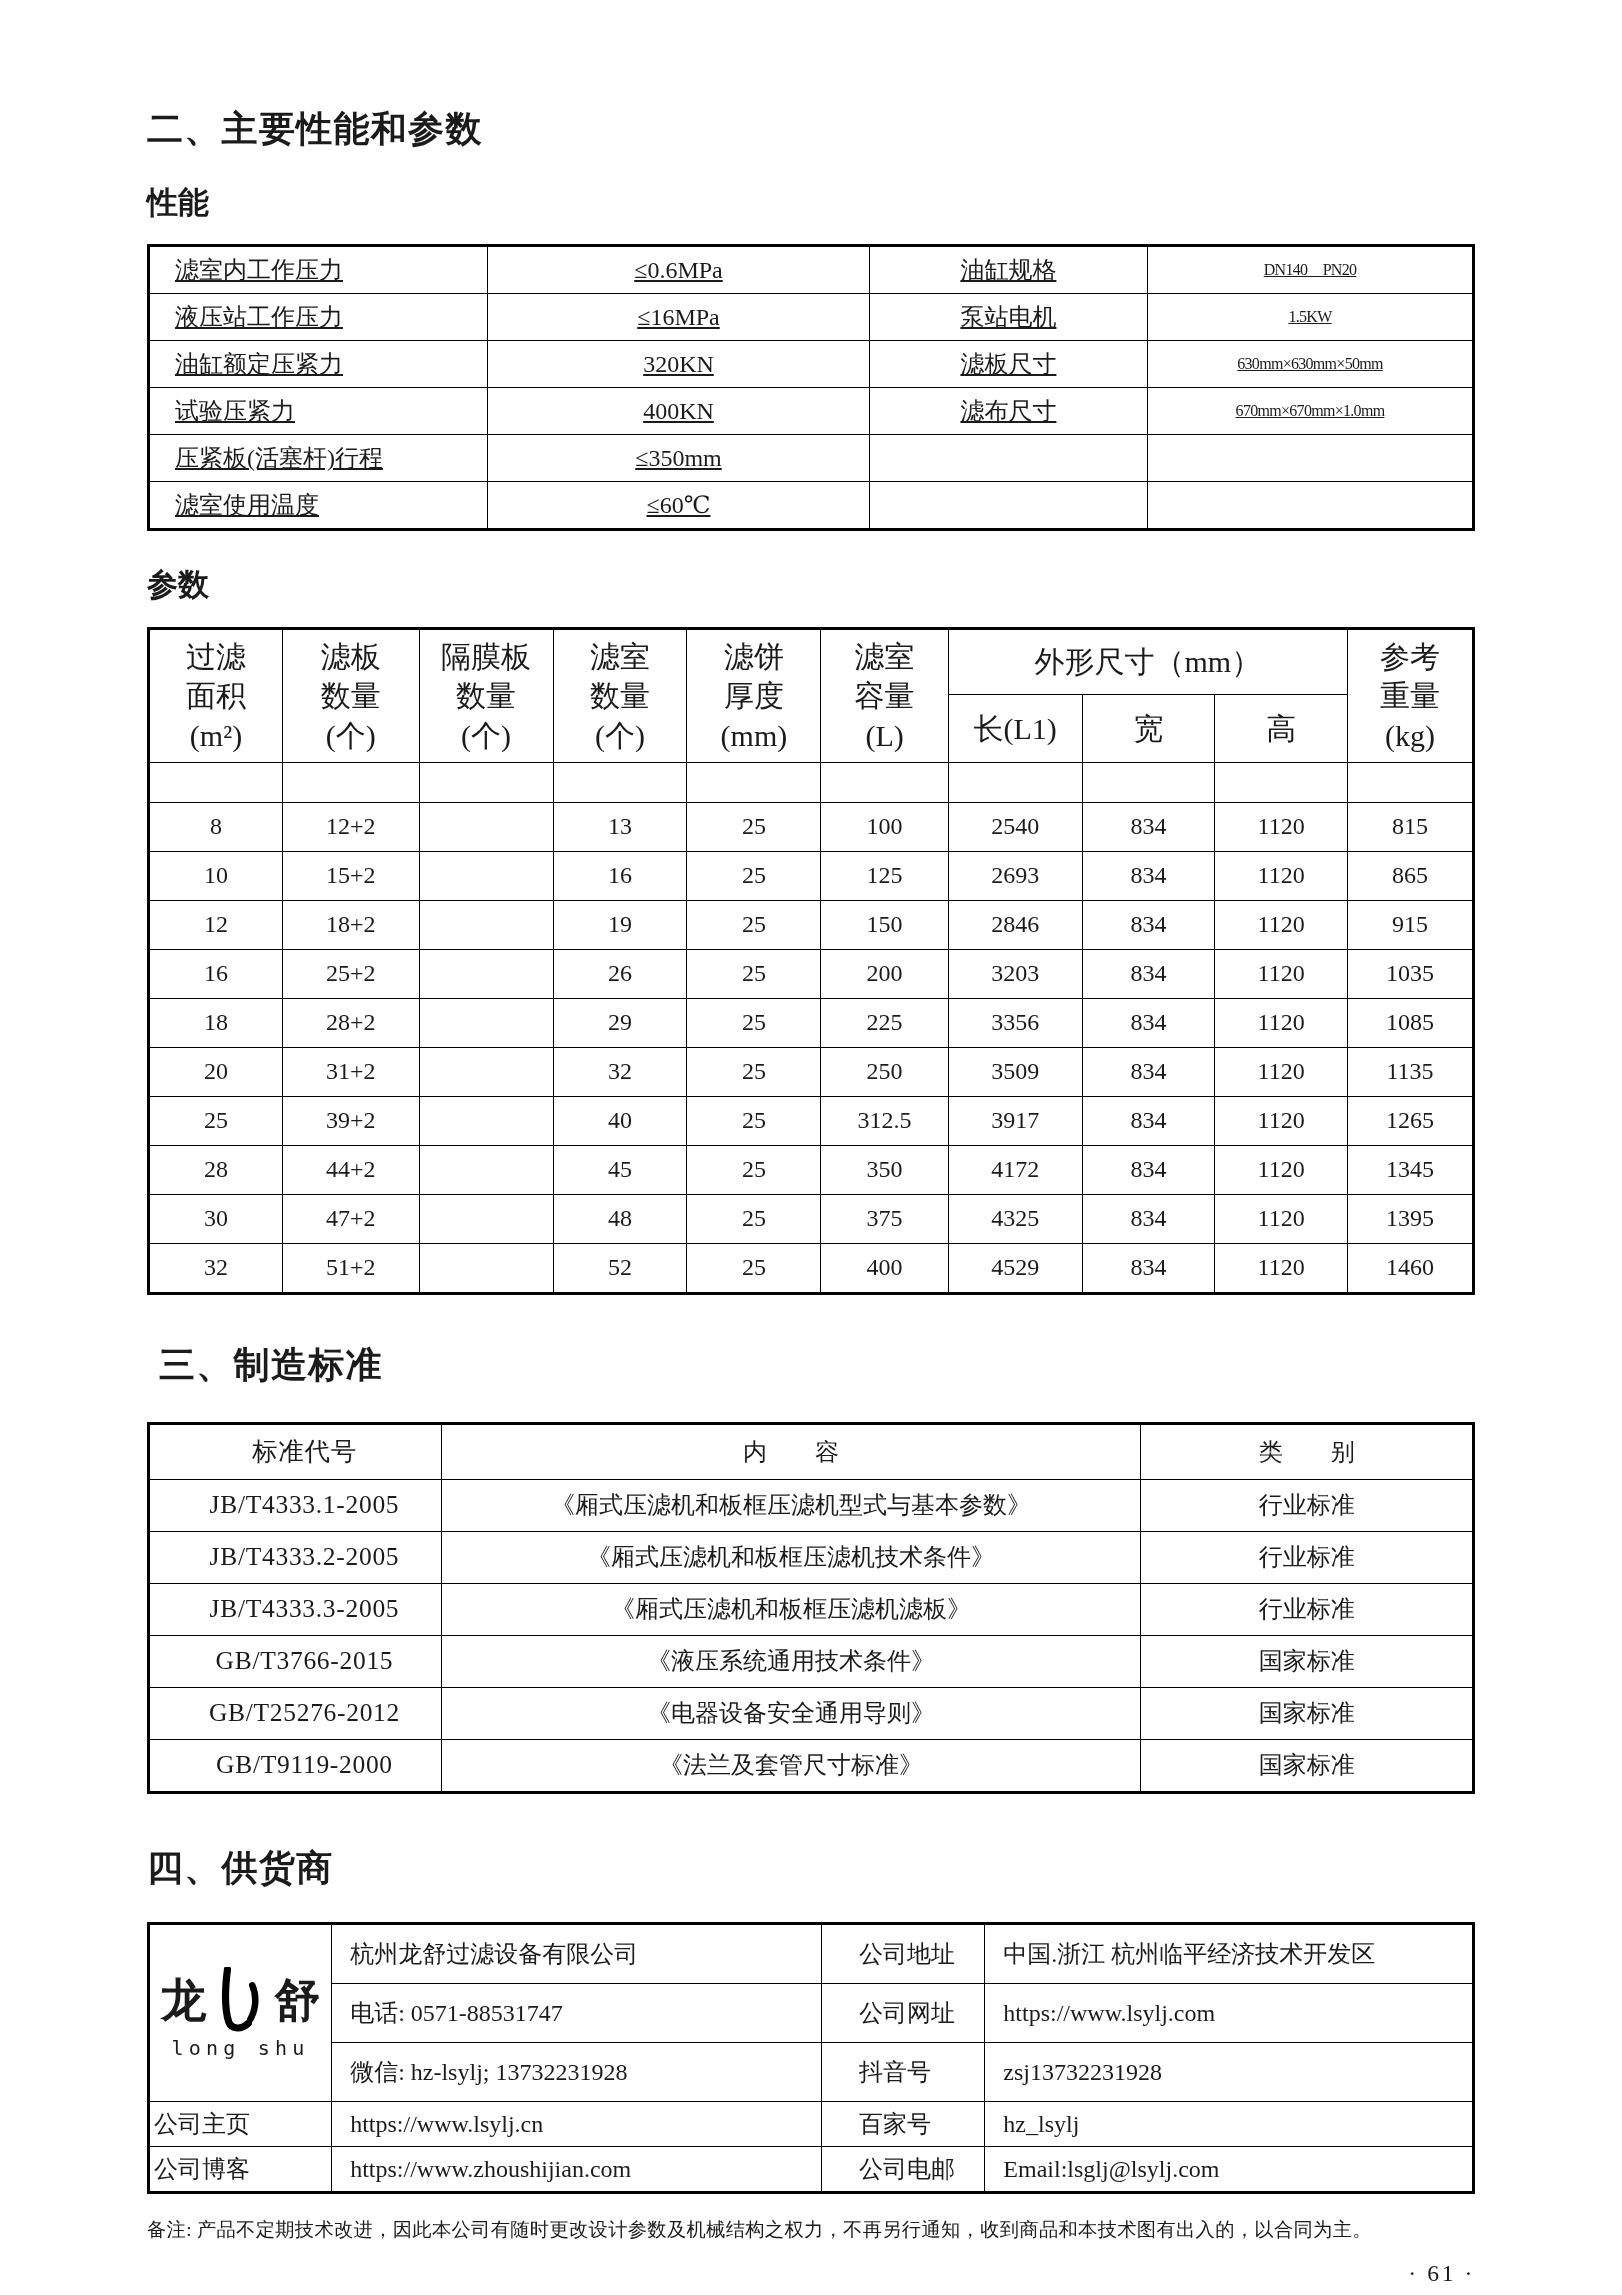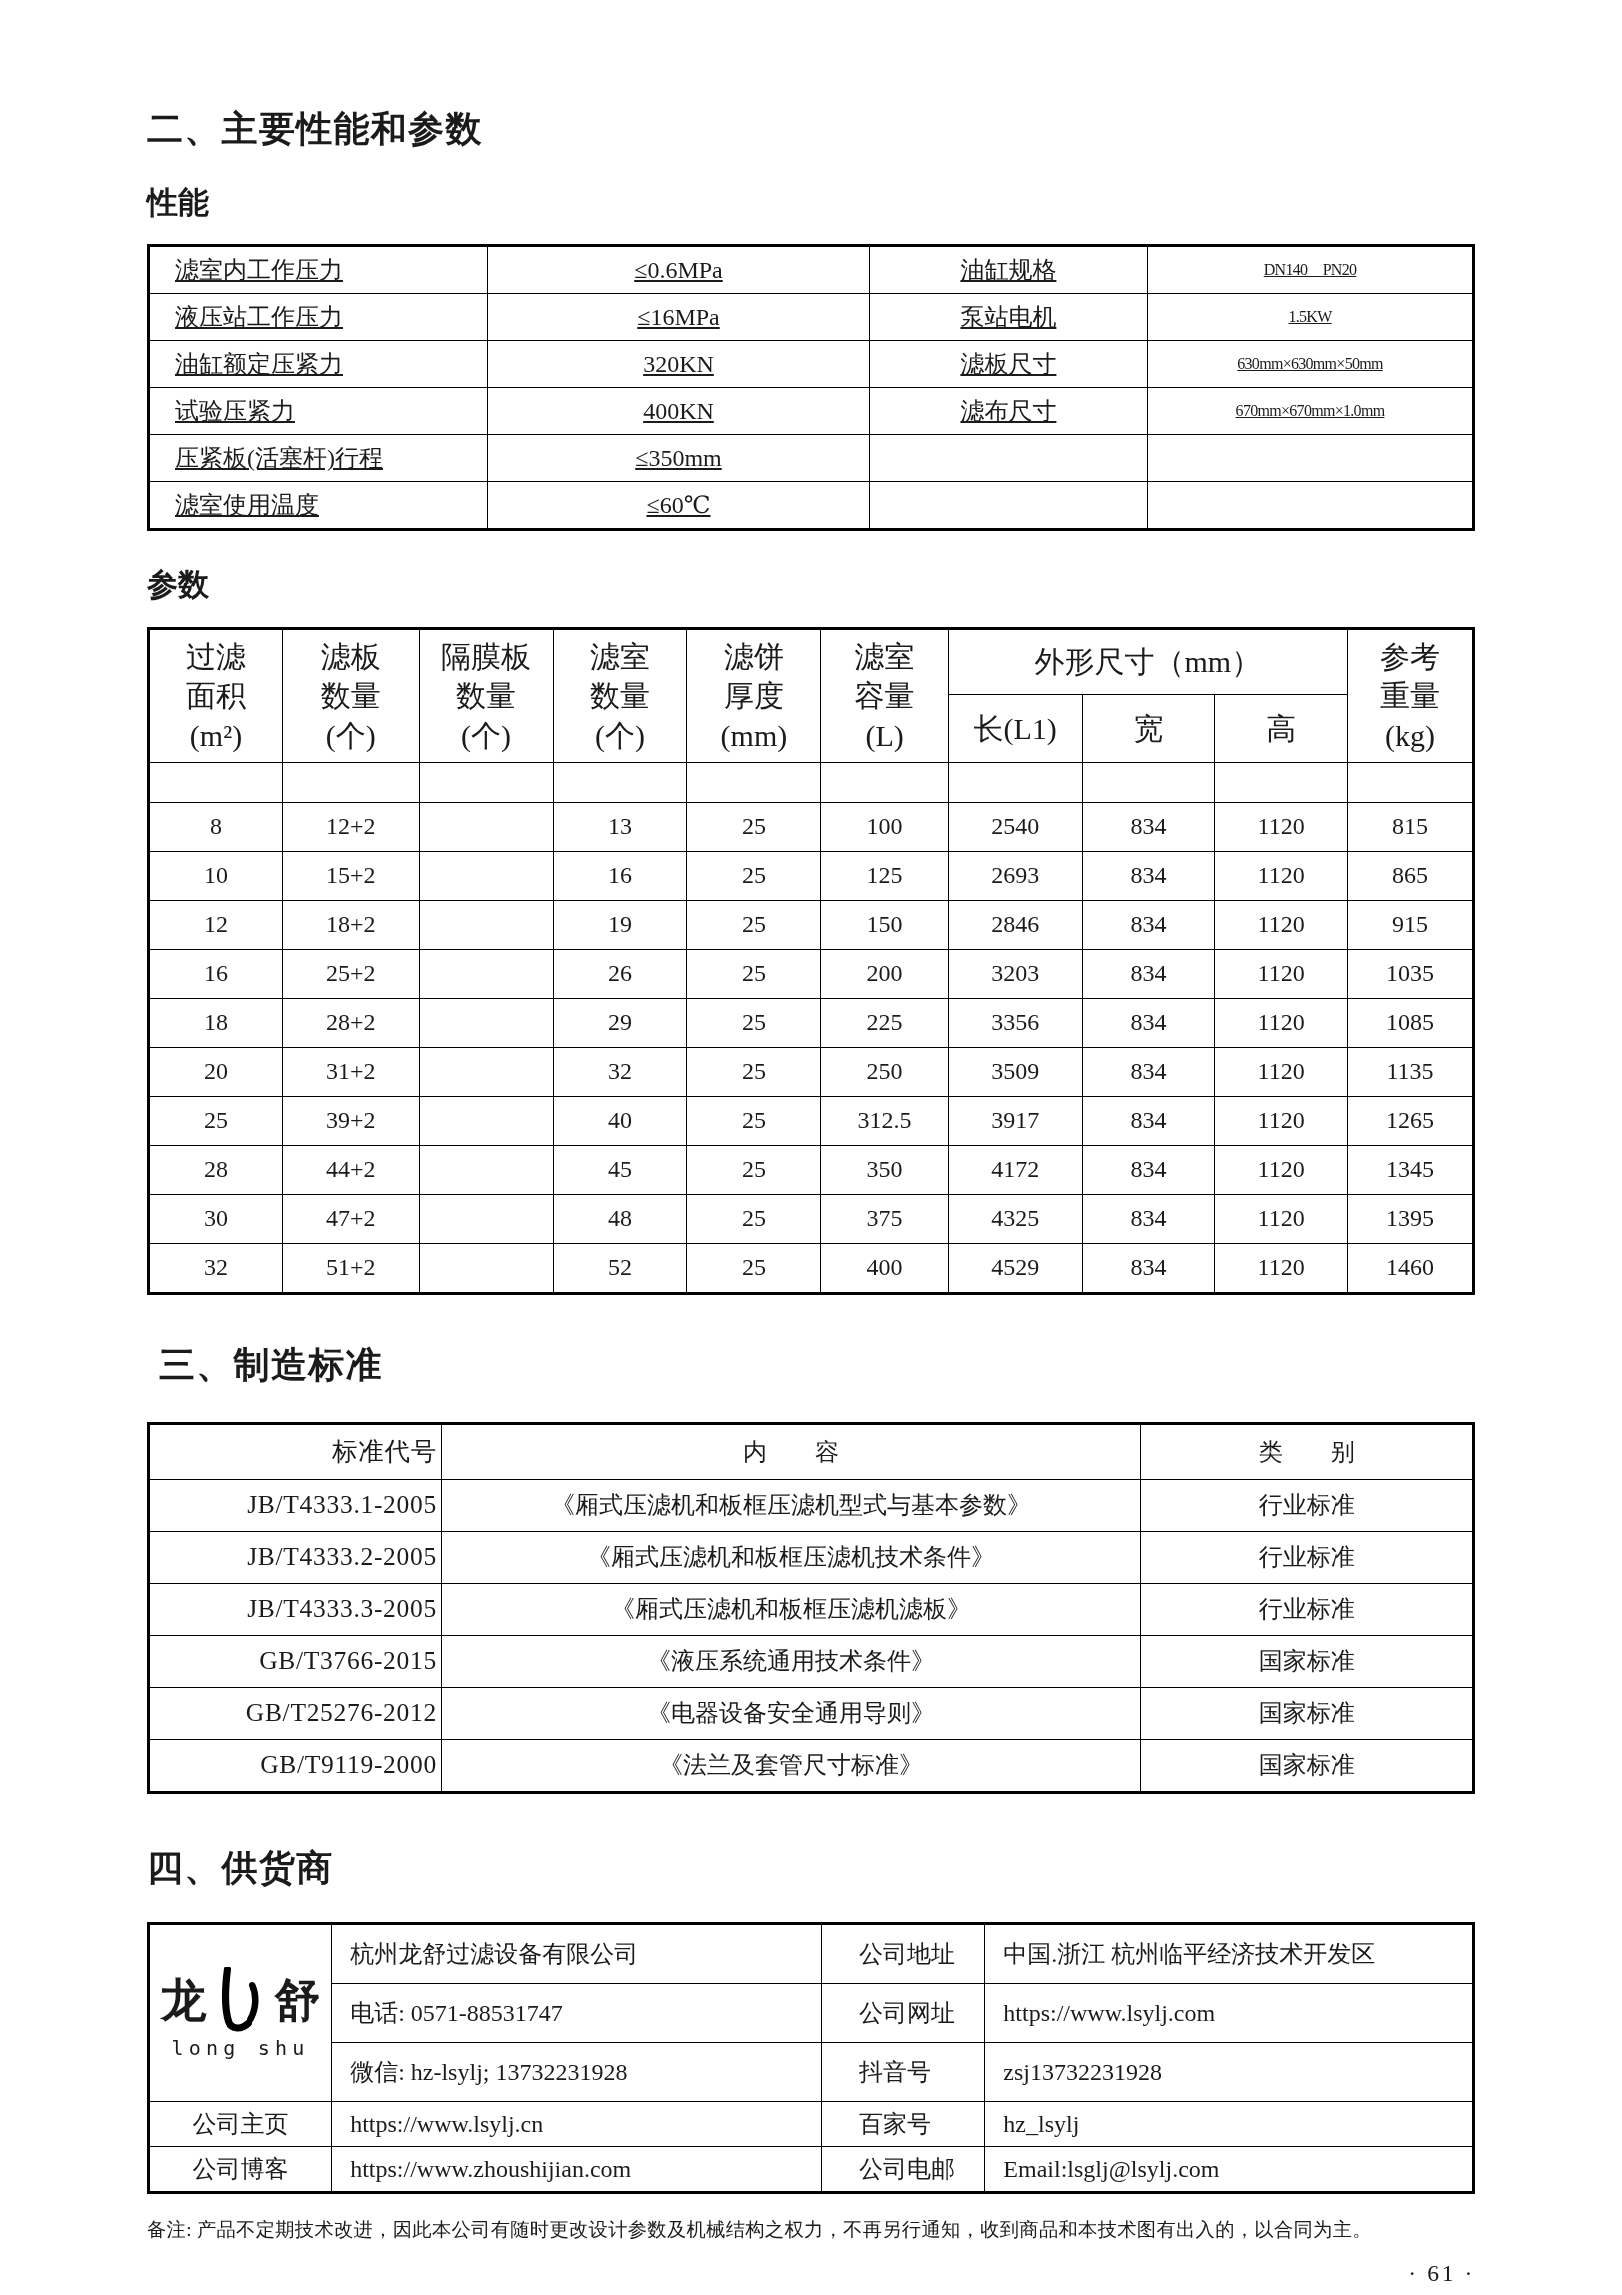--- a/index.html
+++ b/index.html
@@ -35,26 +35,26 @@
   
   .param th { line-height:1.32; font-size:30px; }
   .param .group-th { height:64px; }
   .param .sub-th { height:67px; }
   .param .spacer td { height:39px; }
   .param tbody td { height:48px; }
 
   
   .std th { height:54px; }
   .std td { height:51px; }
-  .std .code { text-align:right; padding-left:22px; font-size:25.5px; letter-spacing:0.7px; }
+  .std .code { text-align:center; padding-left:22px; font-size:25.5px; letter-spacing:0.7px; }
 
   
   .sup td { height:58px; text-align:left; padding-left:18.3px; }
   .sup tr.r4 td, .sup tr.r5 td { height:44px; }
-  .sup td.ctr { text-align:center; padding-left:3.9px; }
+  .sup td.ctr { padding-left:3.9px; }
   .sup td.lblpad { padding-left:37px; }
 
   .logo-cell { text-align:center !important; padding:0 !important; }
   .logo-chars { display:flex; align-items:center; justify-content:center; gap:6.5px; }
   .logo-chars .zi { font-size:46px; font-weight:bold; line-height:1; }
   .logo-mark { display:block; }
   .logo-sub { font-family:"DejaVu Sans Mono",monospace; font-size:20px; letter-spacing:5.2px; margin-top:1.3px; }
 
   .footnote {
     margin-top:22px;

